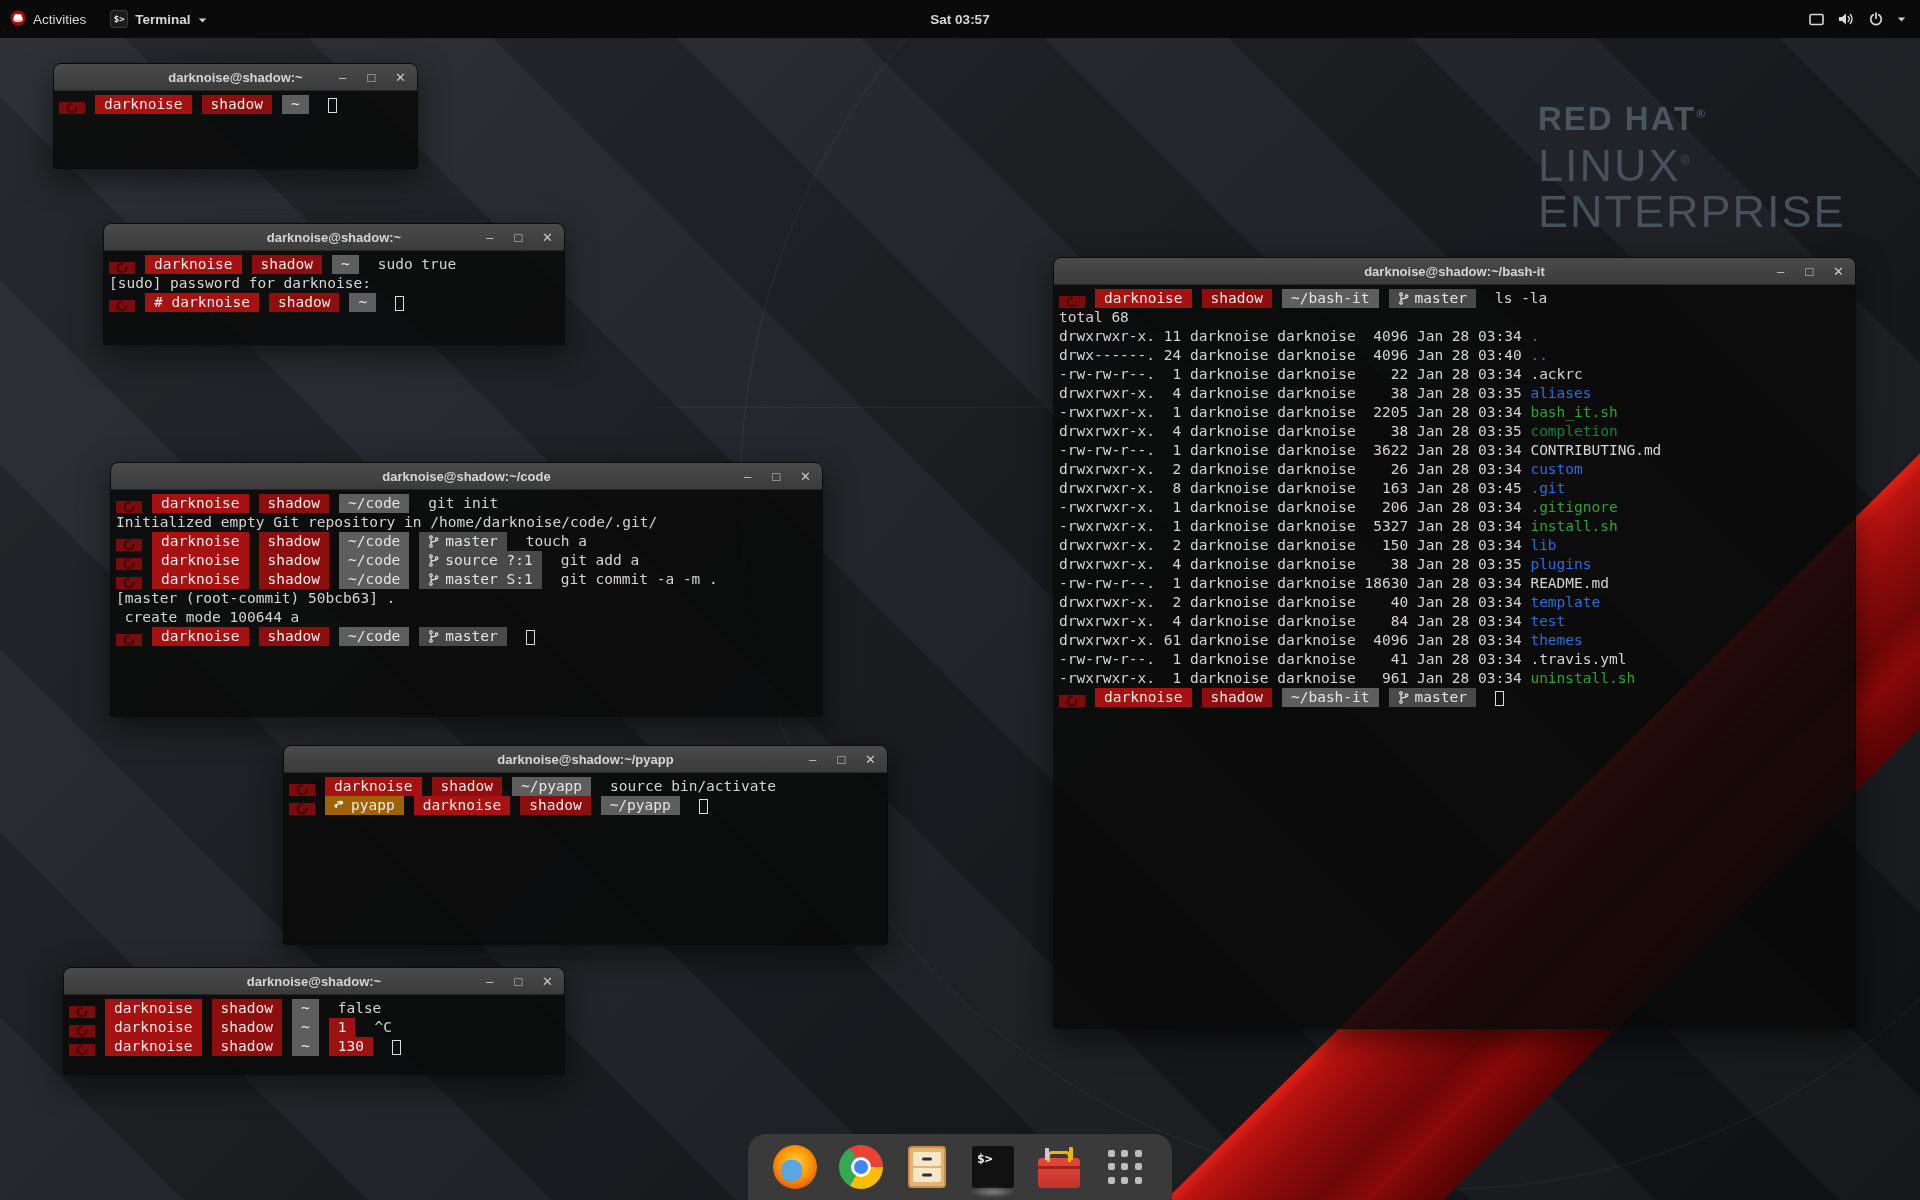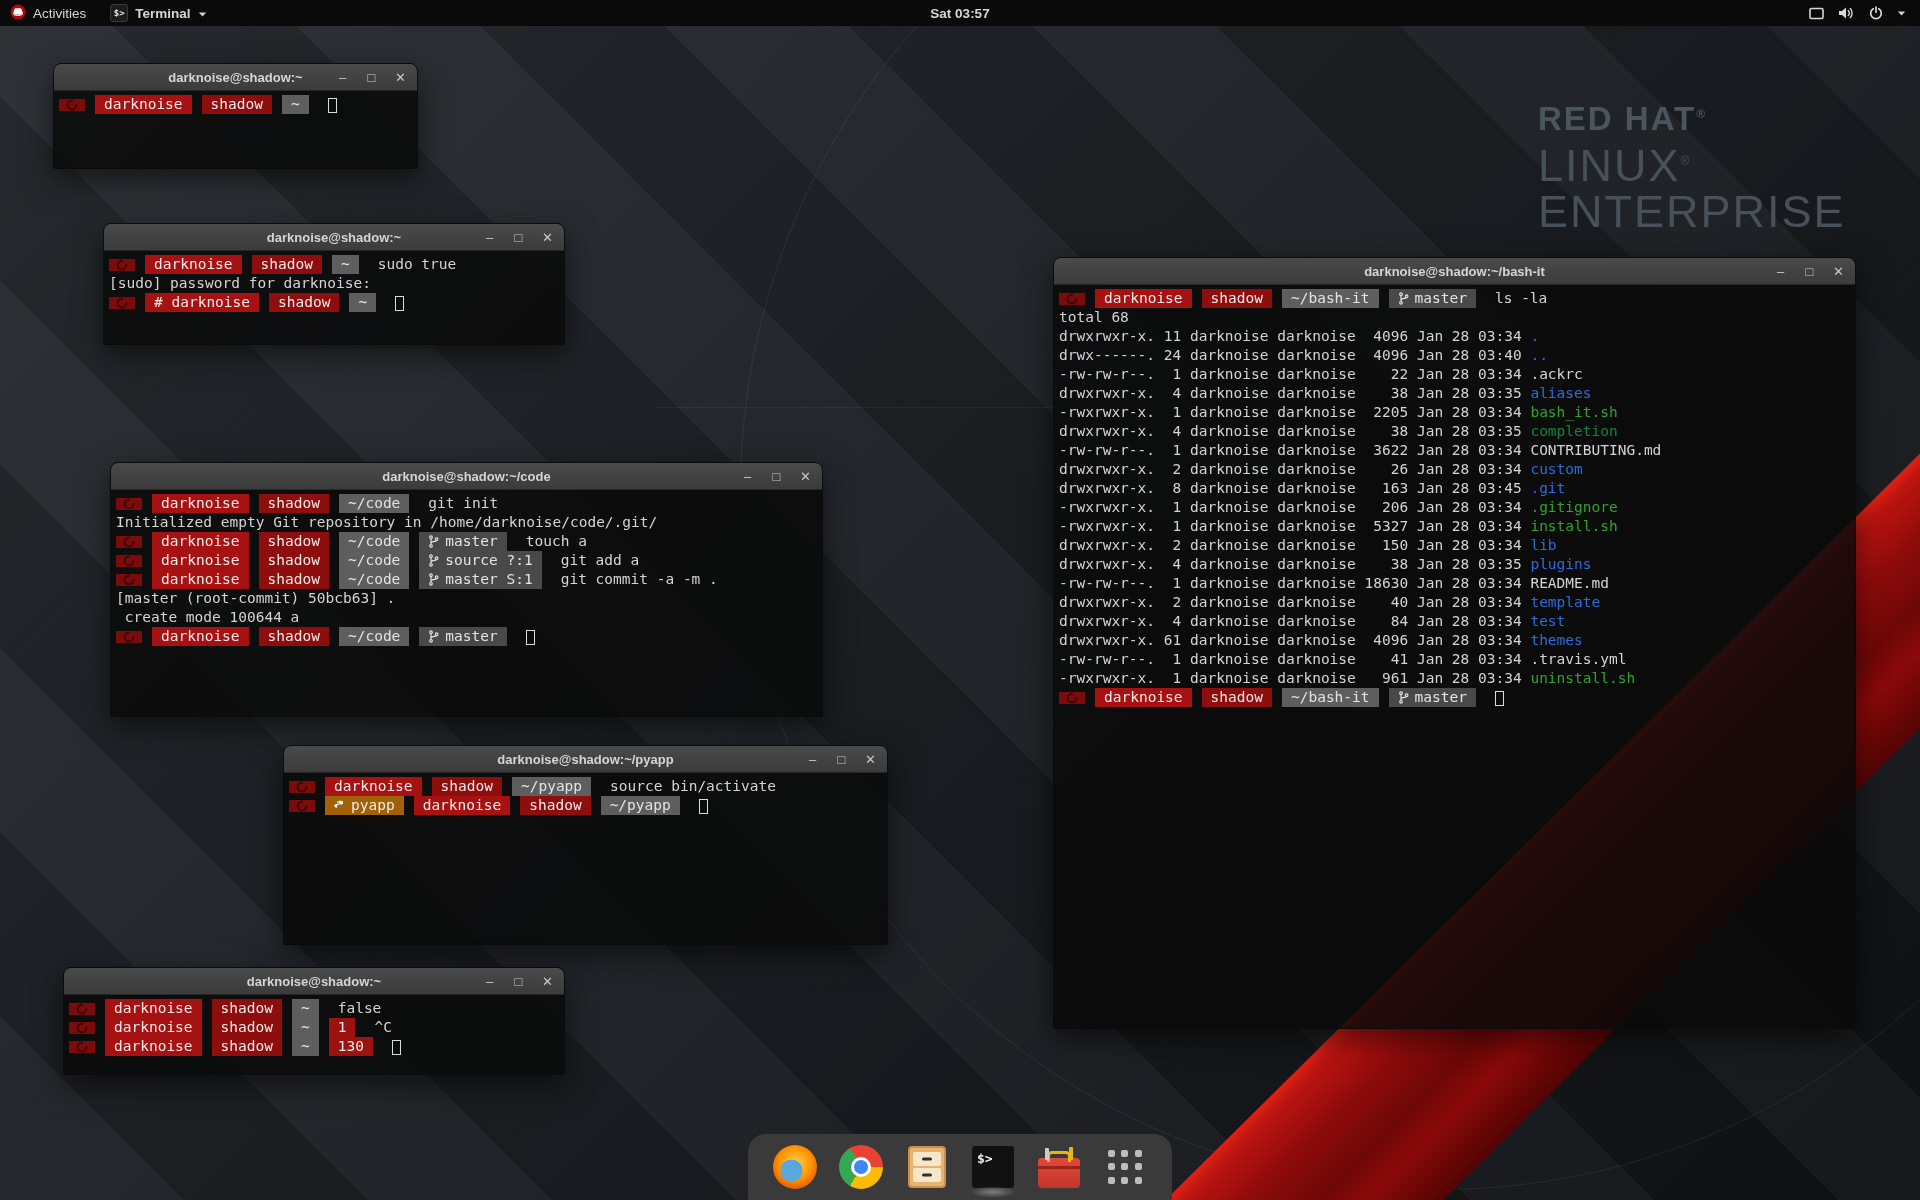--- a/index.html
+++ b/index.html
@@ -20,42 +20,42 @@
   .band-main { width:1500px; height:195px; left:860px; top:800px; transform:rotate(-44.7deg);
     background:linear-gradient(180deg,#e02014 0%,#bb1410 7%,#8f0b0b 30%,#6f0707 55%,#8a0909 72%,#550404 100%); }
   .band-two { width:1200px; height:170px; left:640px; top:1185px; transform:rotate(-44.7deg);
     background:linear-gradient(180deg,#a50e0c,#5f0505 70%,#4a0303); }
   .brand { position:absolute; left:1538px; top:100px; color:#4b555e; user-select:none; }
   .brand .b1 { font-size:33px; font-weight:bold; letter-spacing:2px; }
   .brand .b2 { font-size:45px; font-weight:300; letter-spacing:2px; line-height:46px; color:#47515a; }
   .brand sup { font-size:12px; }
 
   
-  .topbar { position:absolute; left:0; top:0; width:1920px; height:26px; background:#0a0a0a;
+  .topbar { position:absolute; left:0; top:0; width:1920px; height:38px; background:#0a0a0a;
     z-index:20; display:flex; align-items:flex-start; color:#d6d6d6; font-size:13.5px; }
   .tb-left { display:flex; align-items:center; height:100%; }
   .activities { display:flex; align-items:center; gap:7px; padding:0 12px 0 10px; height:100%; cursor:pointer; }
   .appmenu { display:flex; align-items:center; gap:7px; padding:0 12px; height:100%; cursor:pointer; font-weight:bold; }
   .term-mini { display:inline-flex; align-items:center; justify-content:center;
     width:18px; height:18px; background:#1c1c1c; border:1px solid #3a3a3a; border-radius:3px;
     color:#e8e8e8; font:bold 9px "DejaVu Sans Mono", monospace; }
   .clock { position:absolute; left:50%; transform:translateX(-50%); font-weight:bold; cursor:pointer; height:100%; display:flex; align-items:center; padding:0 10px; }
   .tb-right { position:absolute; right:6px; top:0; height:100%; display:flex; align-items:center; gap:14px; padding:0 8px; cursor:pointer; }
   .tb-right svg { display:block; }
 
   
   .window { position:absolute; background:rgba(9,9,9,0.86); border:1px solid #0b0b0b;
     border-radius:8px 8px 2px 2px; box-shadow:0 10px 30px rgba(0,0,0,0.55); z-index:5; }
   .titlebar { height:27px; background:linear-gradient(#4a4a4a,#3b3b3b); border-bottom:1px solid #262626;
     border-radius:7px 7px 0 0; position:relative; display:flex; align-items:center; justify-content:center; }
   .title { font-size:13px; font-weight:bold; color:#d5d5d5; }
   .winbtns { position:absolute; right:10px; top:0; height:100%; display:flex; align-items:center; gap:16px; }
   .wbtn { color:#c9c9c9; font-size:13px; width:13px; text-align:center; cursor:pointer; line-height:13px; }
   .term { padding:4px 0 0 5px; font:14.5px/19px "DejaVu Sans Mono", monospace; color:#d6d3d3; }
-  .line { display:flex; align-items:center; height:19px; white-space:pre; }
+  .line { display:flex; align-items:flex-end; height:19px; white-space:pre; }
   .seg { display:flex; align-items:center; padding:0 9px; color:#f1eaea; }
   .seg-lead { padding:0 7px; }
   .seg-path, .seg-git { color:#e3e3e3; }
   .segicon { display:inline-flex; align-items:center; margin-right:6px; }
   .seg-lead .segicon { margin-right:0; }
   .sep { width:10px; position:relative; flex:none; }
   .tri { position:absolute; inset:0; clip-path:polygon(0 0, 100% 50%, 0 100%); }
   .cmd { margin-left:9px; }
   .out { white-space:pre; }
   .cursor { width:9px; height:15px; border:1px solid #dcdcdc; margin:2px 0 0 9px; flex:none; align-self:center; }

